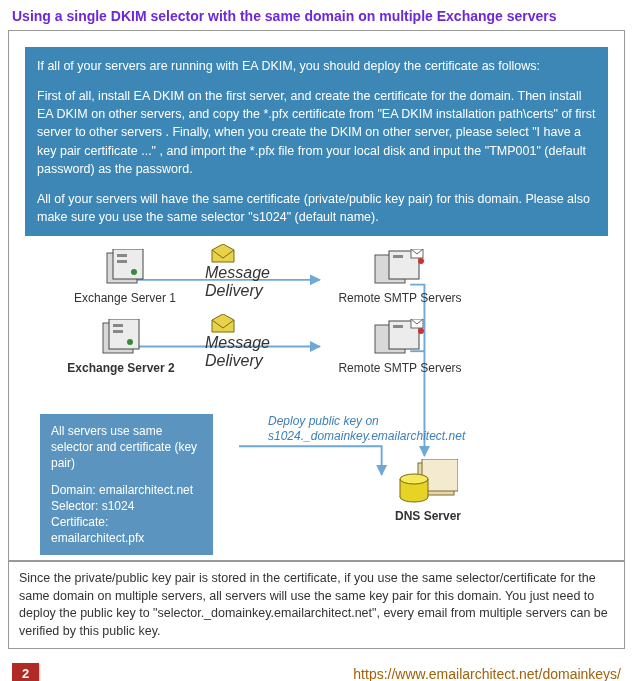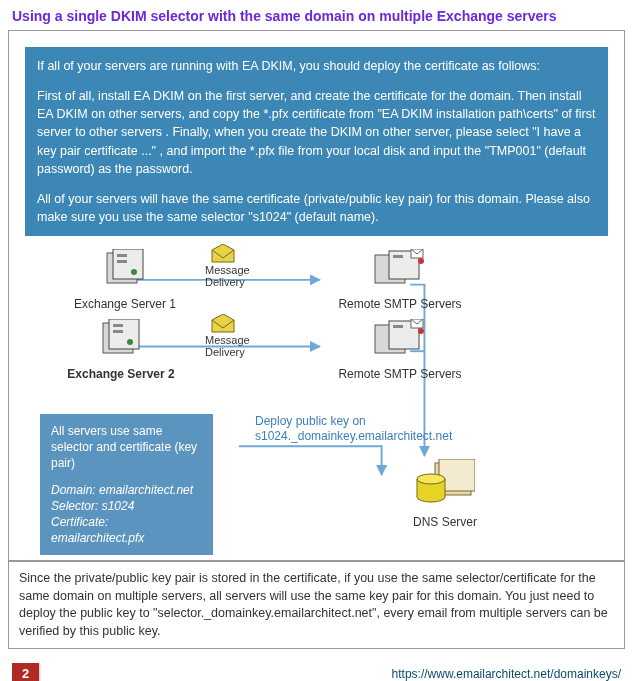--- a/index.html
+++ b/index.html
@@ -39,54 +39,55 @@
   .diagram {
     position: relative;
     height: 300px;
     margin-top: 8px;
   }
   .node {
     position: absolute;
     text-align: center;
     font-size: 12px;
   }
-  .node .label { margin-top: 8px; color: #333; }
+  .node .label { margin-top: 2px; color: #333; }
 
   
   .server-icon svg, .smtp-icon svg, .dns-icon svg, .env-icon svg {
     display: block;
     margin: 0 auto;
   }
 
   .callout {
     position: absolute;
     background: #5b95bf;
     color: #fff;
     padding: 8px 10px;
     font-size: 12px;
     line-height: 1.35;
     border: 1px solid #5b95bf;
   }
   .callout.light {
     background: #5b95bf;
   }
-  .callout .kv { white-space: pre-line; font-style: italic; }
+  .callout .kv { white-space: pre-line; }
 
   .deploy-label {
     position: absolute;
     color: #3d7fb8;
     font-size: 12px;
     text-align: left;
     line-height: 1.25;
   }
   .msg-label {
     position: absolute;
-    font-size: 11px;
+    font-size: 16px;
     color: #333;
     line-height: 1.1;
+    font-style: italic;
   }
 
   .bottom-note {
     border: 1px solid #999;
     padding: 8px 10px;
     font-size: 12.5px;
     line-height: 1.4;
     color: #333;
   }
 
@@ -99,22 +100,22 @@
   }
   .page-badge {
     background: #b02a26;
     color: #fff;
     font-weight: bold;
     padding: 3px 10px;
     font-size: 13px;
     box-shadow: 1px 1px 2px rgba(0,0,0,0.25);
   }
   .footer-link {
-    color: #0c4a6e;
-    font-size: 12px;
+    color: #a16207;
+    font-size: 14px;
   }
 
   
   svg.overlay {
     position: absolute;
     left: 0; top: 0;
     width: 100%; height: 100%;
     pointer-events: none;
   }
 </style>
@@ -221,36 +222,36 @@
             <rect x="20" y="6" width="10" height="3" fill="#888"></rect>
             <rect x="38" y="0" width="12" height="9" fill="#fff" stroke="#666"></rect>
             <polyline points="38,0 44,5 50,0" fill="none" stroke="#666"></polyline>
             <circle cx="48" cy="12" r="3" fill="#c33"></circle>
           </svg>
         </span>
         <div class="label">Remote SMTP Servers</div>
       </div>
 
 
-      <div class="node" style="left:370px; top:215px; width:100px;">
+      <div class="node" style="left:353px; top:215px; width:100px;font-weight:bold;">
         <span class="dns-icon">
           <svg width="60" height="48">
             <rect x="20" y="4" width="36" height="32" fill="#e6d9a6" stroke="#7a6a35"></rect>
             <rect x="24" y="0" width="36" height="32" fill="#f3ead0" stroke="#7a6a35"></rect>
             <ellipse cx="16" cy="38" rx="14" ry="5" fill="#e6d326" stroke="#7a6a15"></ellipse>
             <rect x="2" y="20" width="28" height="18" fill="#e6d326" stroke="none"></rect>
             <ellipse cx="16" cy="20" rx="14" ry="5" fill="#f5e85a" stroke="#7a6a15"></ellipse>
             <line x1="2" y1="20" x2="2" y2="38" stroke="#7a6a15"></line>
             <line x1="30" y1="20" x2="30" y2="38" stroke="#7a6a15"></line>
           </svg>
         </span>
         <div class="label">DNS Server</div>
       </div>
 
-      <div class="deploy-label" style="left:230px; top:170px; width:220px; white-space:pre-line;">Deploy public key on
+      <div class="deploy-label" style="left:243px; top:170px; width:220px; white-space:pre-line;font-style:italic;">Deploy public key on
 s1024._domainkey.emailarchitect.net</div>
 
       <div class="callout light" style="left:15px; top:170px; width:173px;">
         <div>All servers use same selector and certificate (key pair)</div>
         <div style="height:10px;"></div>
         <div class="kv">Domain: emailarchitect.net
 Selector: s1024
 Certificate: emailarchitect.pfx</div>
       </div>
 

